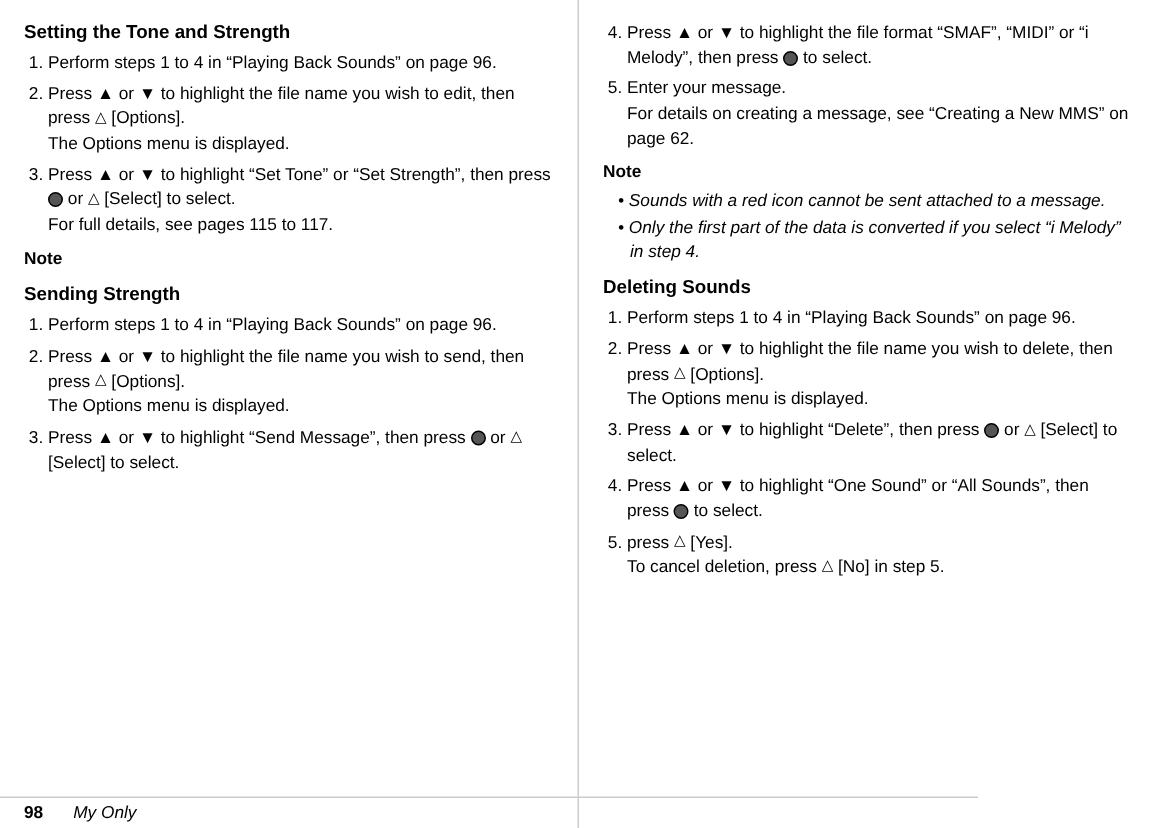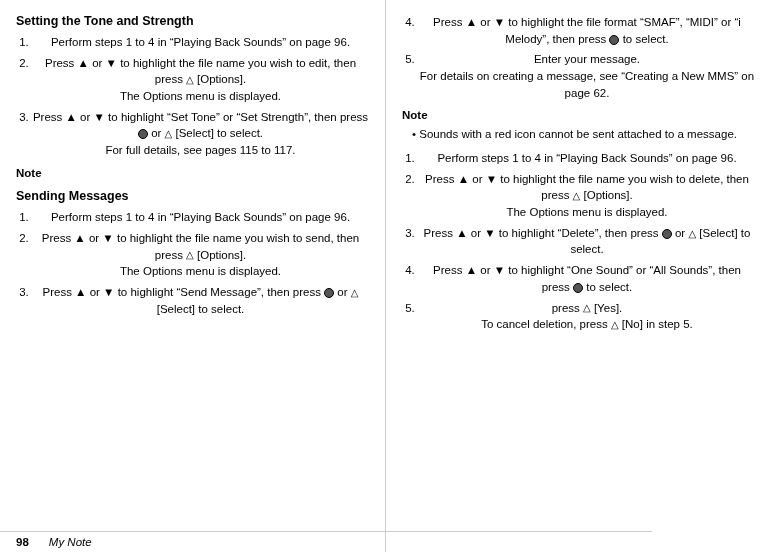--- a/index.html
+++ b/index.html
@@ -25,39 +25,39 @@
       border-right: 1px solid #ccc;
     }
     h2 {
       font-size: 12.5px;
       font-weight: bold;
       margin-bottom: 6px;
     }
     ol {
       margin-left: 16px;
       margin-bottom: 6px;
-      text-align: center;
     }
     ol li {
       margin-bottom: 4px;
       line-height: 1.45;
     }
     .note-heading {
       font-weight: bold;
       font-style: normal;
       margin-bottom: 2px;
     }
     .note-block {
       margin-bottom: 6px;
     }
     .note-block ul {
       margin-left: 10px;
       list-style: none;
     }
     .note-block ul li {
+      font-style: italic;
       line-height: 1.4;
       margin-bottom: 2px;
       text-indent: -8px;
       padding-left: 8px;
     }
     .note-block ul li::before {
       content: "• ";
     }
     p {
       margin-bottom: 4px;
@@ -117,21 +117,21 @@
       </li>
       <li>
         <span>Press ▲ or ▼ to highlight “Set Tone” or “Set Strength”, then press <span class="icon-circle"></span> or <span class="icon-options">△</span> [Select] to select.<br>For full details, see pages 115 to 117.</span>
       </li>
     </ol>
 
     <div class="note-block section-gap">
       <p class="note-heading">Note</p>
     </div>
 
-    <h2>Sending Messages</h2>
+    <h2>Sending Strength</h2>
 
     <ol>
       <li>
         <span>Perform steps 1 to 4 in “Playing Back Sounds” on page 96.</span>
       </li>
       <li>
         <span>Press ▲ or ▼ to highlight the file name you wish to send, then press <span class="icon-options">△</span> [Options].<br>The Options menu is displayed.</span>
       </li>
       <li>
         <span>Press ▲ or ▼ to highlight “Send Message”, then press <span class="icon-circle"></span> or <span class="icon-options">△</span> [Select] to select.</span>
@@ -149,23 +149,25 @@
       </li>
       <li>
         <span>Enter your message.<br>For details on creating a message, see “Creating a New MMS” on page 62.</span>
       </li>
     </ol>
 
     <div class="note-block section-gap">
       <p class="note-heading">Note</p>
       <ul>
         <li>Sounds with a red icon cannot be sent attached to a message.</li>
+        <li>Only the first part of the data is converted if you select “i Melody” in step 4.</li>
       </ul>
     </div>
 
+    <h2>Deleting Sounds</h2>
 
     <ol>
       <li>
         <span>Perform steps 1 to 4 in “Playing Back Sounds” on page 96.</span>
       </li>
       <li>
         <span>Press ▲ or ▼ to highlight the file name you wish to delete, then press <span class="icon-options">△</span> [Options].<br>The Options menu is displayed.</span>
       </li>
       <li>
         <span>Press ▲ or ▼ to highlight “Delete”, then press <span class="icon-circle"></span> or <span class="icon-options">△</span> [Select] to select.</span>
@@ -177,14 +179,14 @@
         <span>press <span class="icon-options">△</span> [Yes].<br>To cancel deletion, press <span class="icon-options">△</span> [No] in step 5.</span>
       </li>
     </ol>
 
   </div>
 
 </div>
 
 <div class="footer">
   <span class="footer-page">98</span>
-  <span class="footer-section">My Note</span>
+  <span class="footer-section">My Only</span>
 </div>
 
 </body></html>

